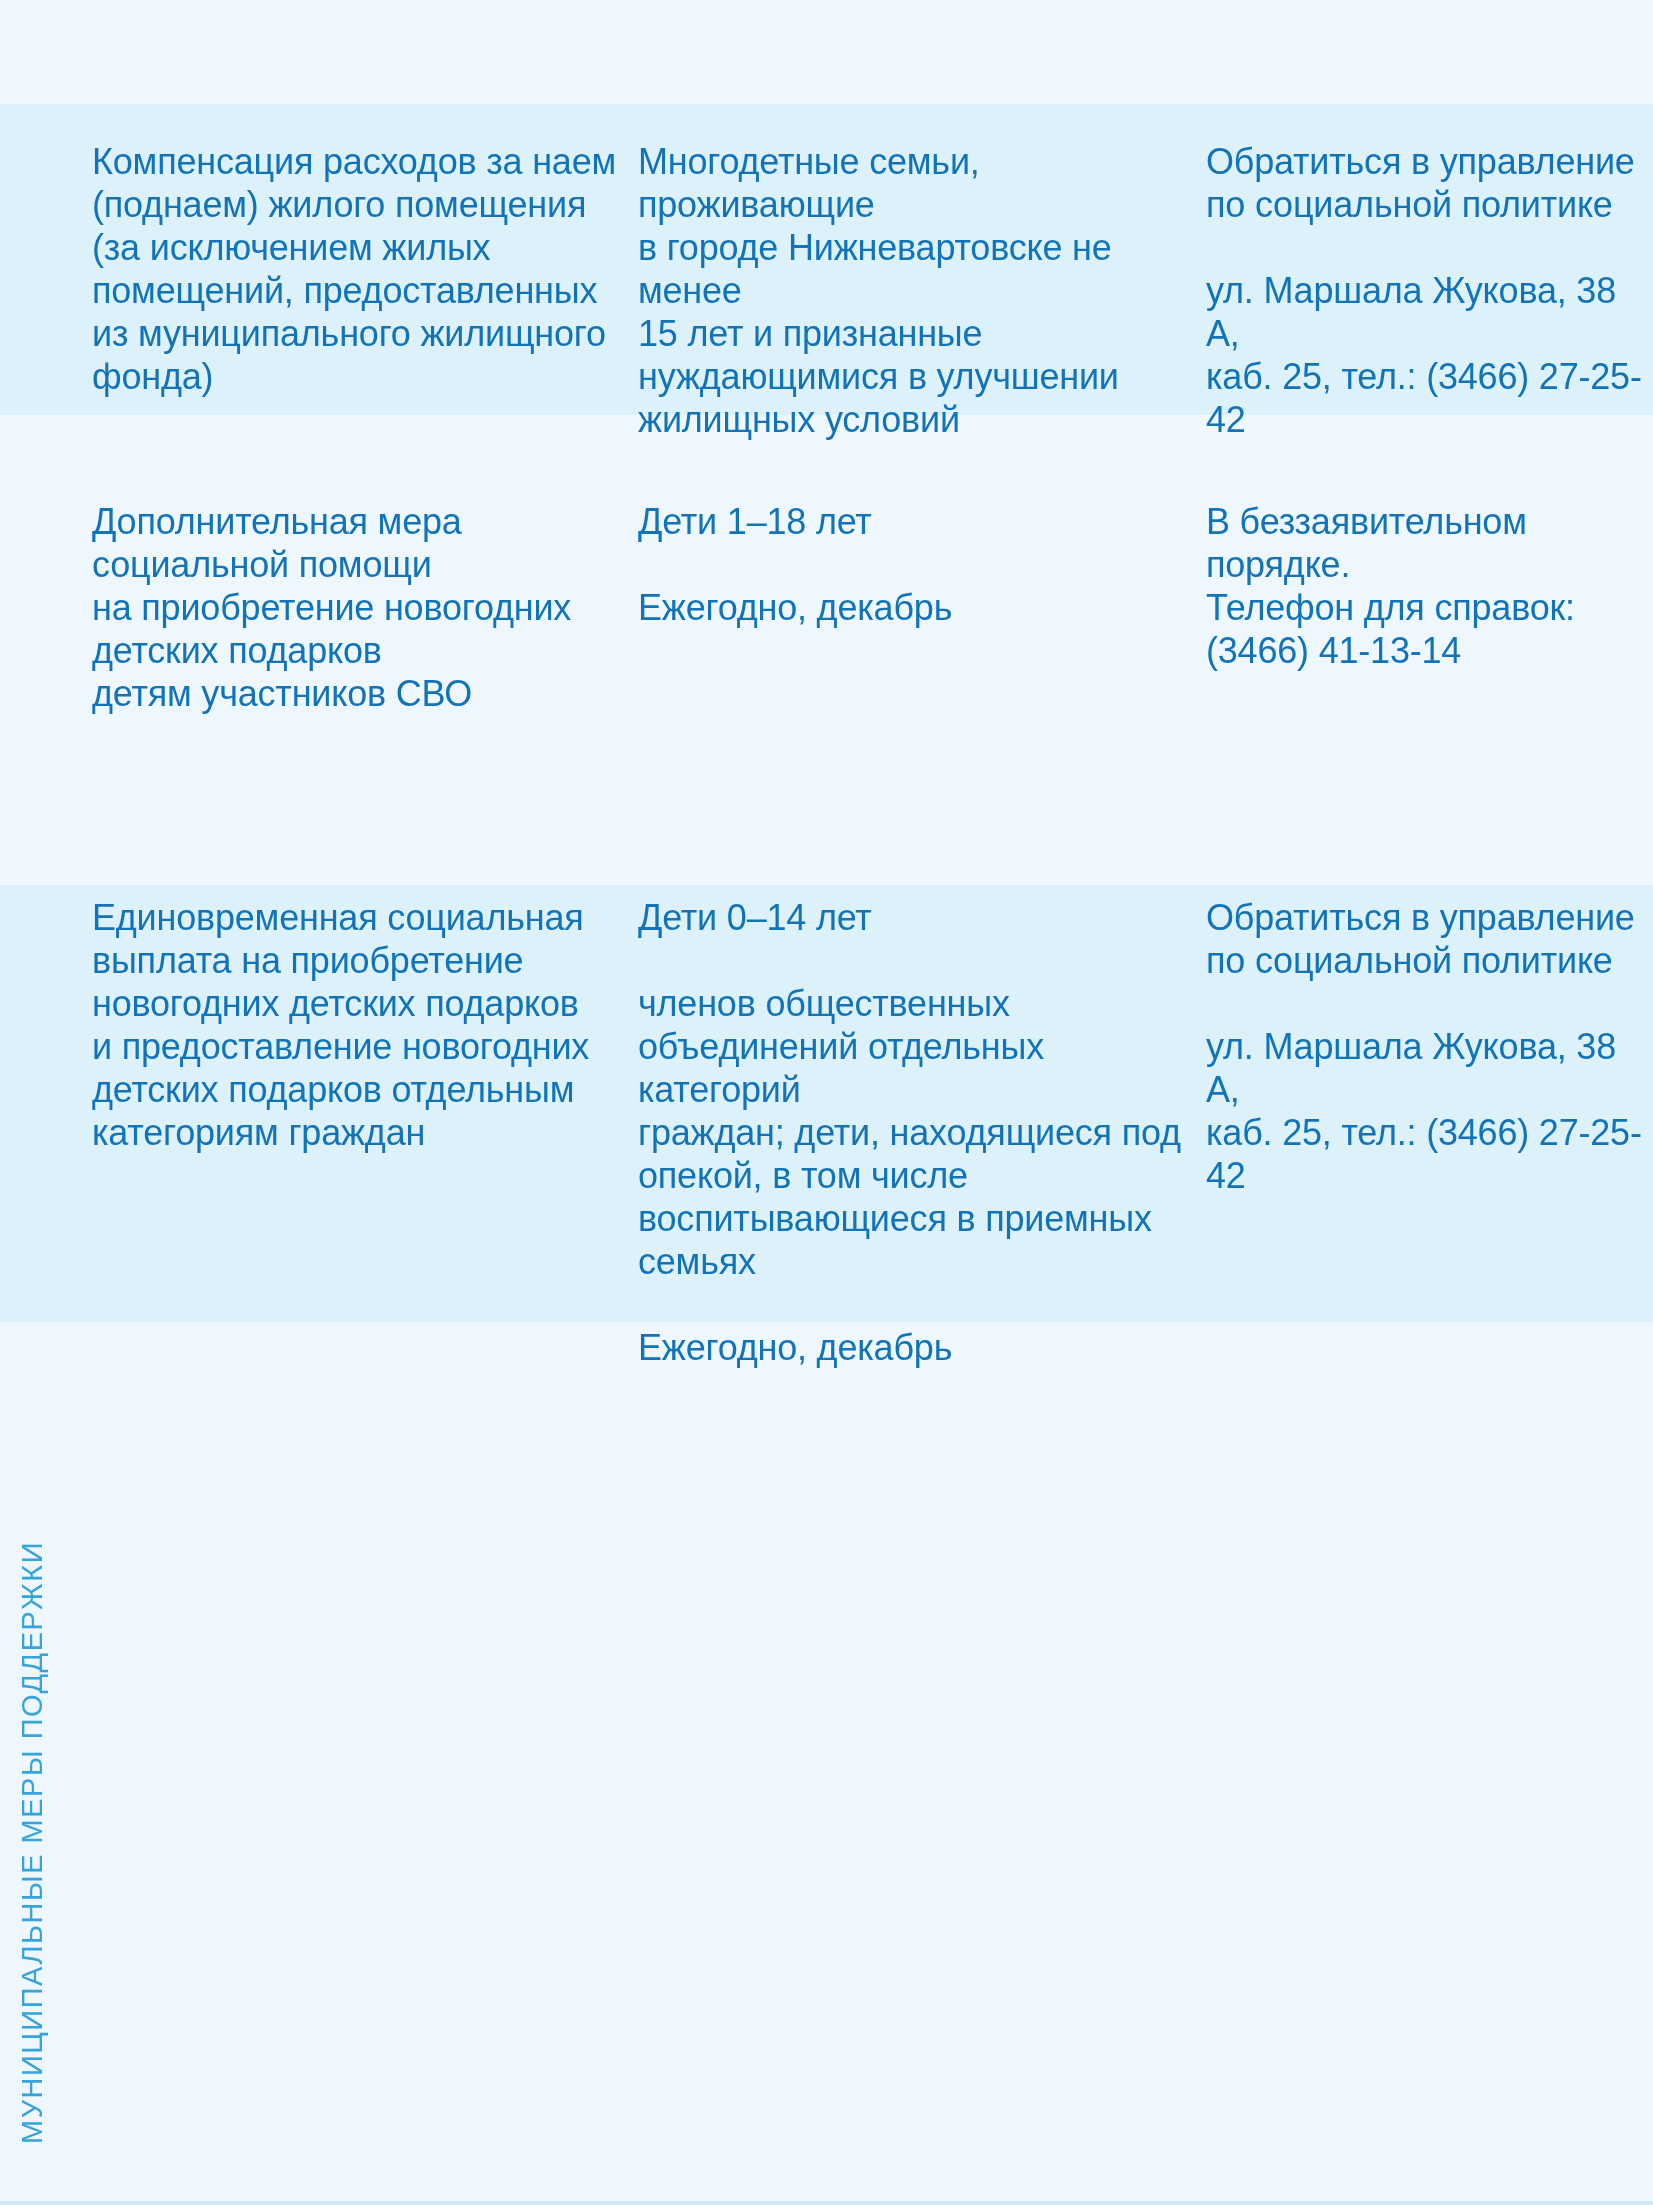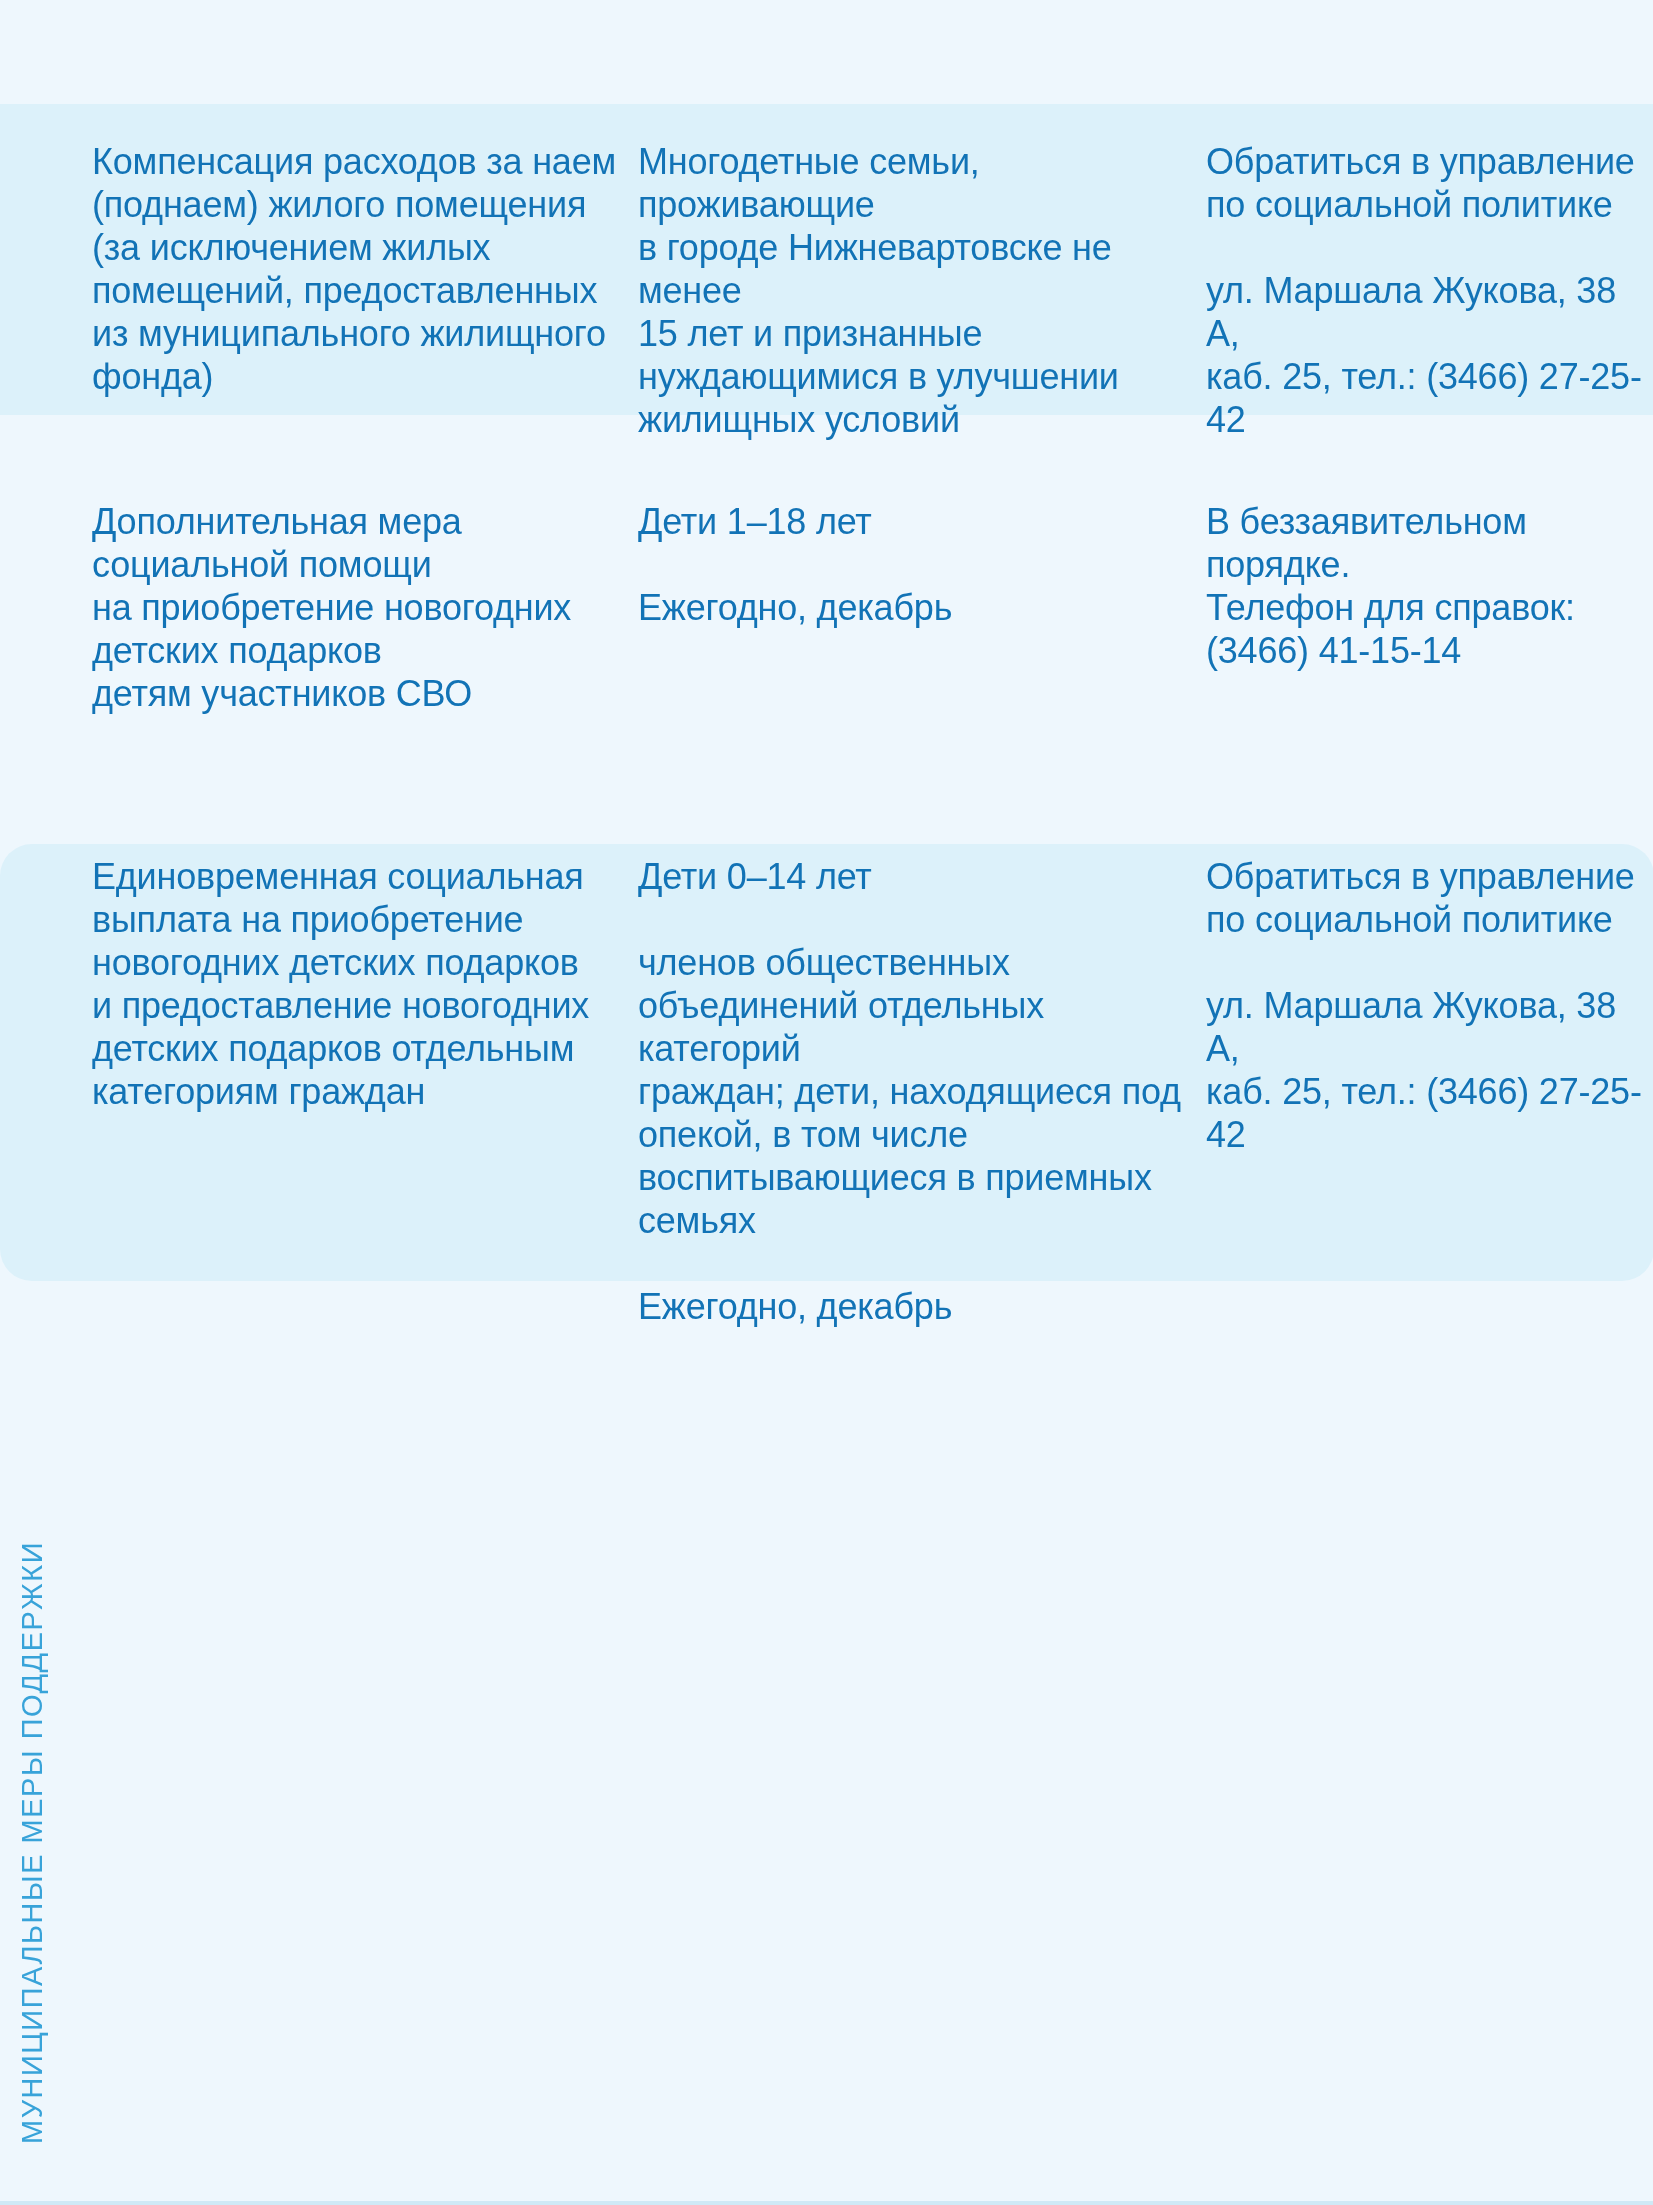--- a/index.html
+++ b/index.html
@@ -21,21 +21,21 @@
     overflow: hidden;
   }
   .row {
     position: absolute;
     left: 0;
     width: 100%;
   }
   .row.banded { background: var(--band); }
   .row1 { top: 104px;  height: 311px; }
   .row2 { top: 500px; height: 328px; }
-  .row3 { top: 844px; height: 437px; border-radius: 32px; }
+  .row3 { top: 885px; height: 437px; }
   .cell {
     position: absolute;
     white-space: pre-line;
     font-size: 36px;
     line-height: 43px;
     letter-spacing: -0.2px;
     color: var(--text);
   }
   .row1 .cell { top: 36px; }
   .row2 .cell { top: 0px; }
@@ -93,21 +93,21 @@
     <div class="cell col1">Дополнительная мера
 социальной помощи
 на приобретение новогодних
 детских подарков
 детям участников СВО</div>
     <div class="cell col2">Дети 1–18 лет
 
 Ежегодно, декабрь</div>
     <div class="cell col3">В беззаявительном порядке.
 Телефон для справок:
-(3466) 41-15-14</div>
+(3466) 41-13-14</div>
   </div>
 
   <div class="row row3 banded">
     <div class="cell col1">Единовременная социальная
 выплата на приобретение
 новогодних детских подарков
 и предоставление новогодних
 детских подарков отдельным
 категориям граждан</div>
     <div class="cell col2">Дети 0–14 лет

